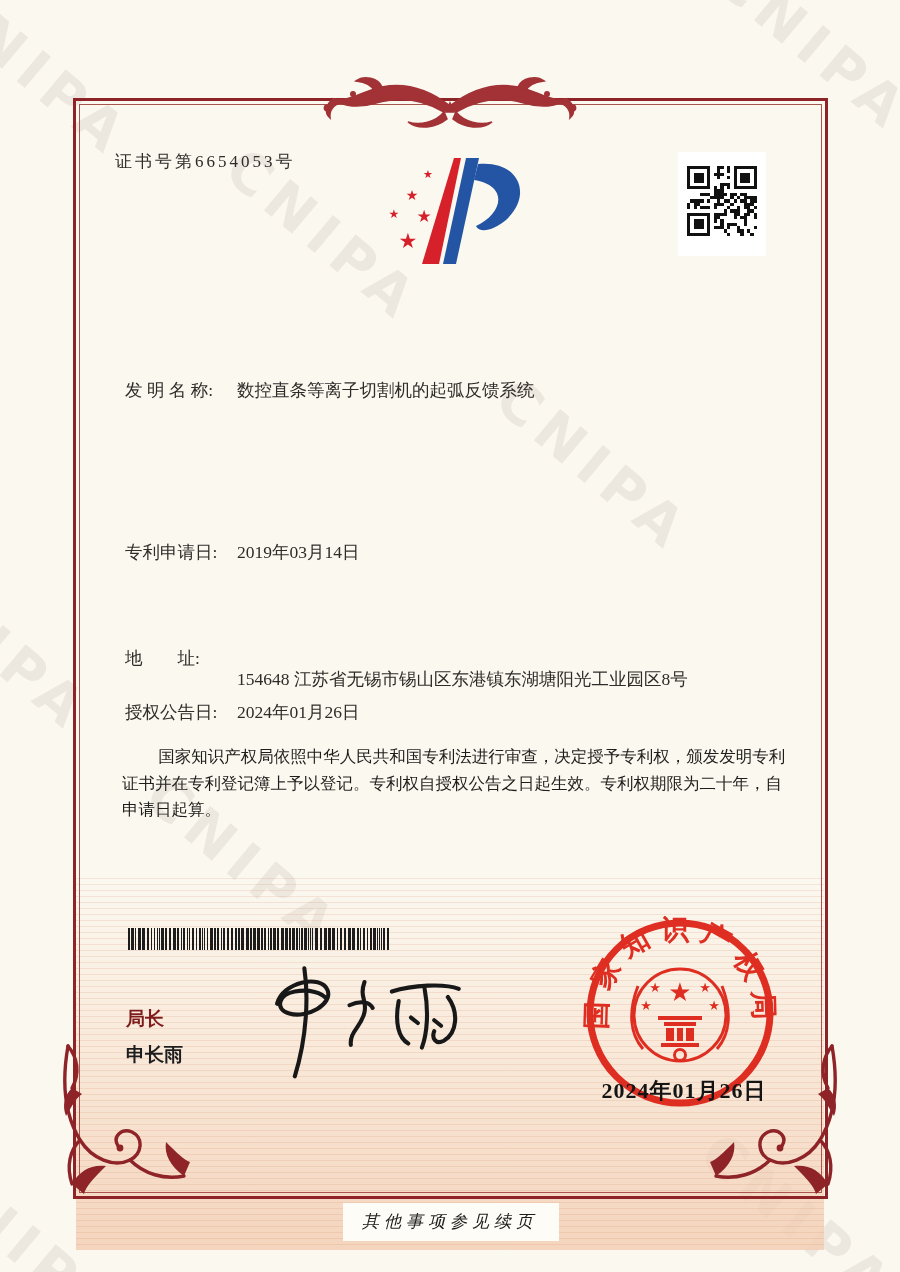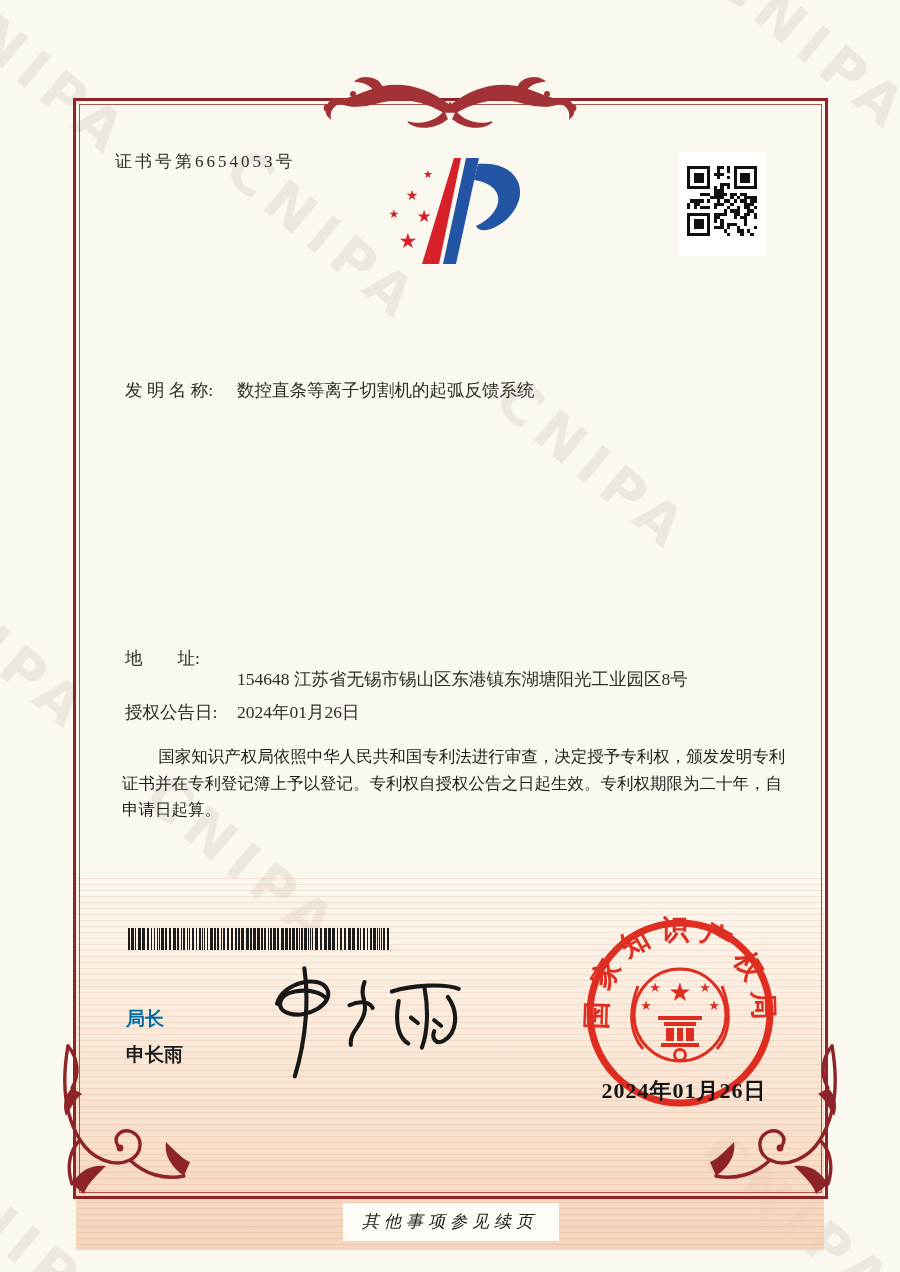--- a/index.html
+++ b/index.html
@@ -34,21 +34,21 @@
   .row .val.wide{display:inline-block;width:478px;line-height:27px;}
 
   .legal{left:122px;top:744px;width:672px;font-size:16.5px;line-height:26.5px;color:#1f1d1b;}
   .legal p{margin:0 0 11px 0;text-indent:2.2em;}
 
   .barcode{left:128px;top:928px;width:266px;height:22px;display:flex;align-items:stretch;}
   .barcode i{display:block;height:100%;}
   .bk{background:#1c1c1c;} .wt{background:transparent;}
 
   .sig-title{left:126px;top:1006px;font-family:"Liberation Sans","DejaVu Sans",sans-serif;
-             font-weight:bold;font-size:19px;color:#0369a1;}
+             font-weight:bold;font-size:19px;color:#7f1d1d;}
   .sig-name{left:126px;top:1042px;font-family:"Liberation Sans","DejaVu Sans",sans-serif;
             font-weight:bold;font-size:19px;color:#1d1d1d;}
   .signature{left:262px;top:958px;width:205px;height:130px;}
 
   .seal{left:583px;top:916px;width:194px;height:194px;opacity:0.93;}
   .seal-date{left:588px;top:1076px;width:192px;text-align:center;font-size:22px;font-weight:600;
              color:#141414;letter-spacing:1px;z-index:6;}
 
   .page-no{left:0;right:0;top:1160px;text-align:center;font-size:15px;letter-spacing:2px;color:#2e2b28;}
   .footer-patch{left:343px;top:1203px;width:216px;height:38px;background:#fdfcf7;z-index:5;}
@@ -366,20 +366,23 @@
       <rect x="18" y="19" width="1" height="1" fill="#111"></rect>
       <rect x="12" y="20" width="1" height="1" fill="#111"></rect>
       <rect x="16" y="20" width="1" height="1" fill="#111"></rect>
       <rect x="19" y="20" width="1" height="1" fill="#111"></rect>
     </svg>
 
 
   <div class="z row" style="top:378px">
     <span class="lab">发 明 名 称:</span><span class="val">数控直条等离子切割机的起弧反馈系统</span>
   </div>
+  <div class="z row" style="top:540px">
+    <span class="lab">专利申请日:</span><span class="val">2019年03月14日</span>
+  </div>
   <div class="z row" style="top:646px">
     <span class="lab">地        址:</span><span class="val wide">154648 江苏省无锡市锡山区东港镇东湖塘阳光工业园区8号</span>
   </div>
 
   <div class="z row" style="top:700px">
     <span class="lab">授权公告日:</span><span class="val">2024年01月26日</span>
   </div>
 
   <div class="z legal">
     <p>国家知识产权局依照中华人民共和国专利法进行审查，决定授予专利权，颁发发明专利证书并在专利登记簿上予以登记。专利权自授权公告之日起生效。专利权期限为二十年，自申请日起算。</p>

